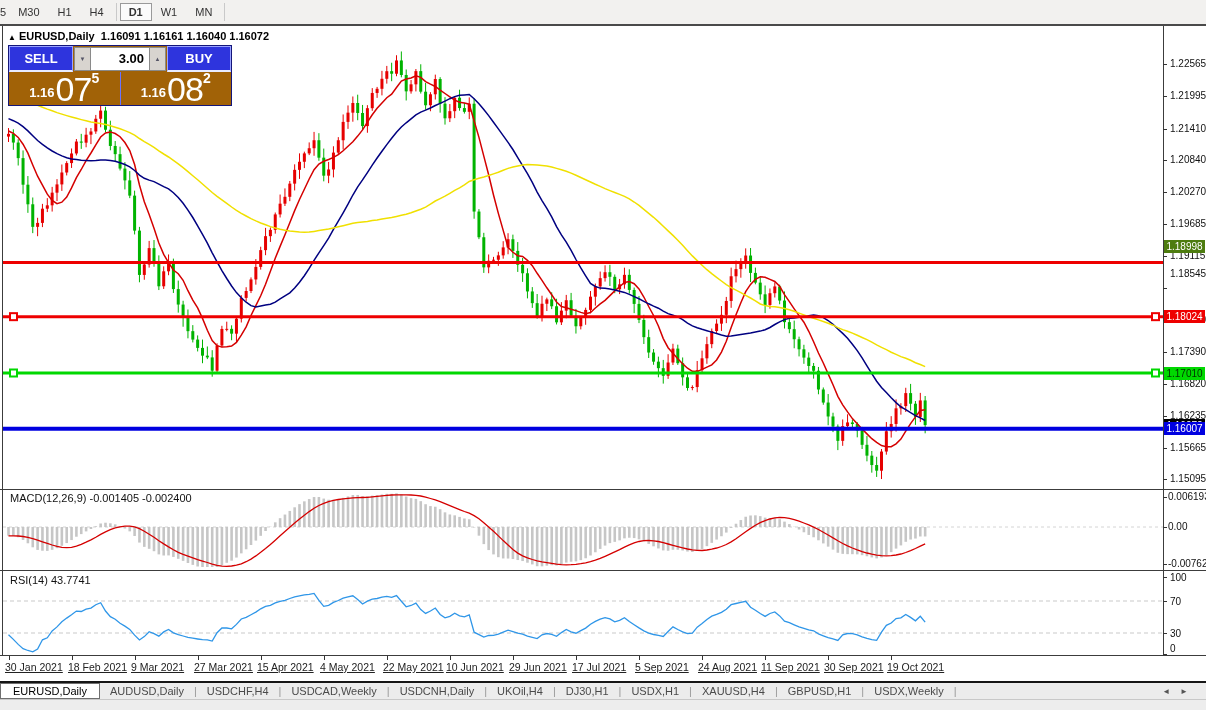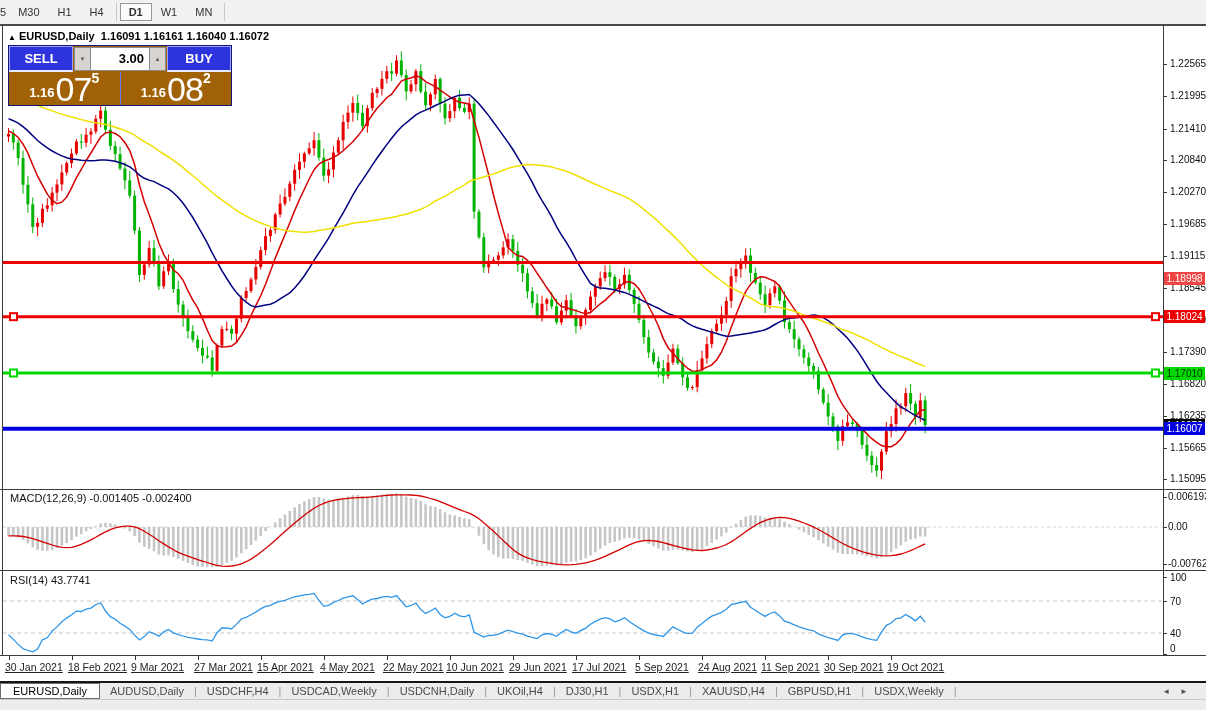--- a/index.html
+++ b/index.html
@@ -741,21 +741,21 @@
     <div class="ax-label" style="left:1170px;top:123px">1.21410</div>
     <div class="ax-tick" style="left:1163px;top:160px"></div>
     <div class="ax-label" style="left:1170px;top:154px">1.20840</div>
     <div class="ax-tick" style="left:1163px;top:192px"></div>
     <div class="ax-label" style="left:1170px;top:186px">1.20270</div>
     <div class="ax-tick" style="left:1163px;top:224px"></div>
     <div class="ax-label" style="left:1170px;top:218px">1.19685</div>
     <div class="ax-tick" style="left:1163px;top:256px"></div>
     <div class="ax-label" style="left:1170px;top:250px">1.19115</div>
     <div class="ax-tick" style="left:1163px;top:288px"></div>
-    <div class="ax-label" style="left:1170px;top:282px">1.18545</div>
+    <div class="ax-label" style="left:1170px;top:268px">1.18545</div>
     <div class="ax-tick" style="left:1163px;top:320px"></div>
     <div class="ax-label" style="left:1170px;top:314px">1.17960</div>
     <div class="ax-tick" style="left:1163px;top:352px"></div>
     <div class="ax-label" style="left:1170px;top:346px">1.17390</div>
     <div class="ax-tick" style="left:1163px;top:384px"></div>
     <div class="ax-label" style="left:1170px;top:378px">1.16820</div>
     <div class="ax-tick" style="left:1163px;top:416px"></div>
     <div class="ax-label" style="left:1170px;top:410px">1.16235</div>
     <div class="ax-tick" style="left:1163px;top:448px"></div>
     <div class="ax-label" style="left:1170px;top:442px">1.15665</div>
@@ -765,25 +765,25 @@
     <div class="ax-label" style="left:1168px;top:491px">0.006193</div>
     <div class="ax-tick" style="left:1163px;top:527px"></div>
     <div class="ax-label" style="left:1168px;top:521px">0.00</div>
     <div class="ax-tick" style="left:1163px;top:564px"></div>
     <div class="ax-label" style="left:1168px;top:558px">-0.00762</div>
     <div class="ax-tick" style="left:1163px;top:577px"></div>
     <div class="ax-label" style="left:1170px;top:572px">100</div>
     <div class="ax-tick" style="left:1163px;top:601px"></div>
     <div class="ax-label" style="left:1170px;top:596px">70</div>
     <div class="ax-tick" style="left:1163px;top:633px"></div>
-    <div class="ax-label" style="left:1170px;top:628px">40</div>
+    <div class="ax-label" style="left:1170px;top:628px">30</div>
     <div class="ax-tick" style="left:1163px;top:654px"></div>
     <div class="ax-label" style="left:1170px;top:643px">0</div>
     <div class="tag" style="top:419px;background:#000000;color:#ffffff">1.16072</div>
-    <div class="tag" style="top:272px;background:#ef4444;color:#ffffff">1.18998</div>
+    <div class="tag" style="top:240px;background:#4d7c0f;color:#ffffff">1.18998</div>
     <div class="tag" style="top:310px;background:#ee0000;color:#ffffff">1.18024</div>
     <div class="tag" style="top:367px;background:#00d800;color:#003300">1.17010</div>
     <div class="tag" style="top:422px;background:#0000e0;color:#ffffff">1.16007</div>
     <div class="date-tick" style="left:9px;top:656px"></div>
     <div class="date-label" style="left:5px;top:661px">30 Jan 2021</div>
     <div class="date-tick" style="left:72px;top:656px"></div>
     <div class="date-label" style="left:68px;top:661px">18 Feb 2021</div>
     <div class="date-tick" style="left:135px;top:656px"></div>
     <div class="date-label" style="left:131px;top:661px">9 Mar 2021</div>
     <div class="date-tick" style="left:198px;top:656px"></div>

